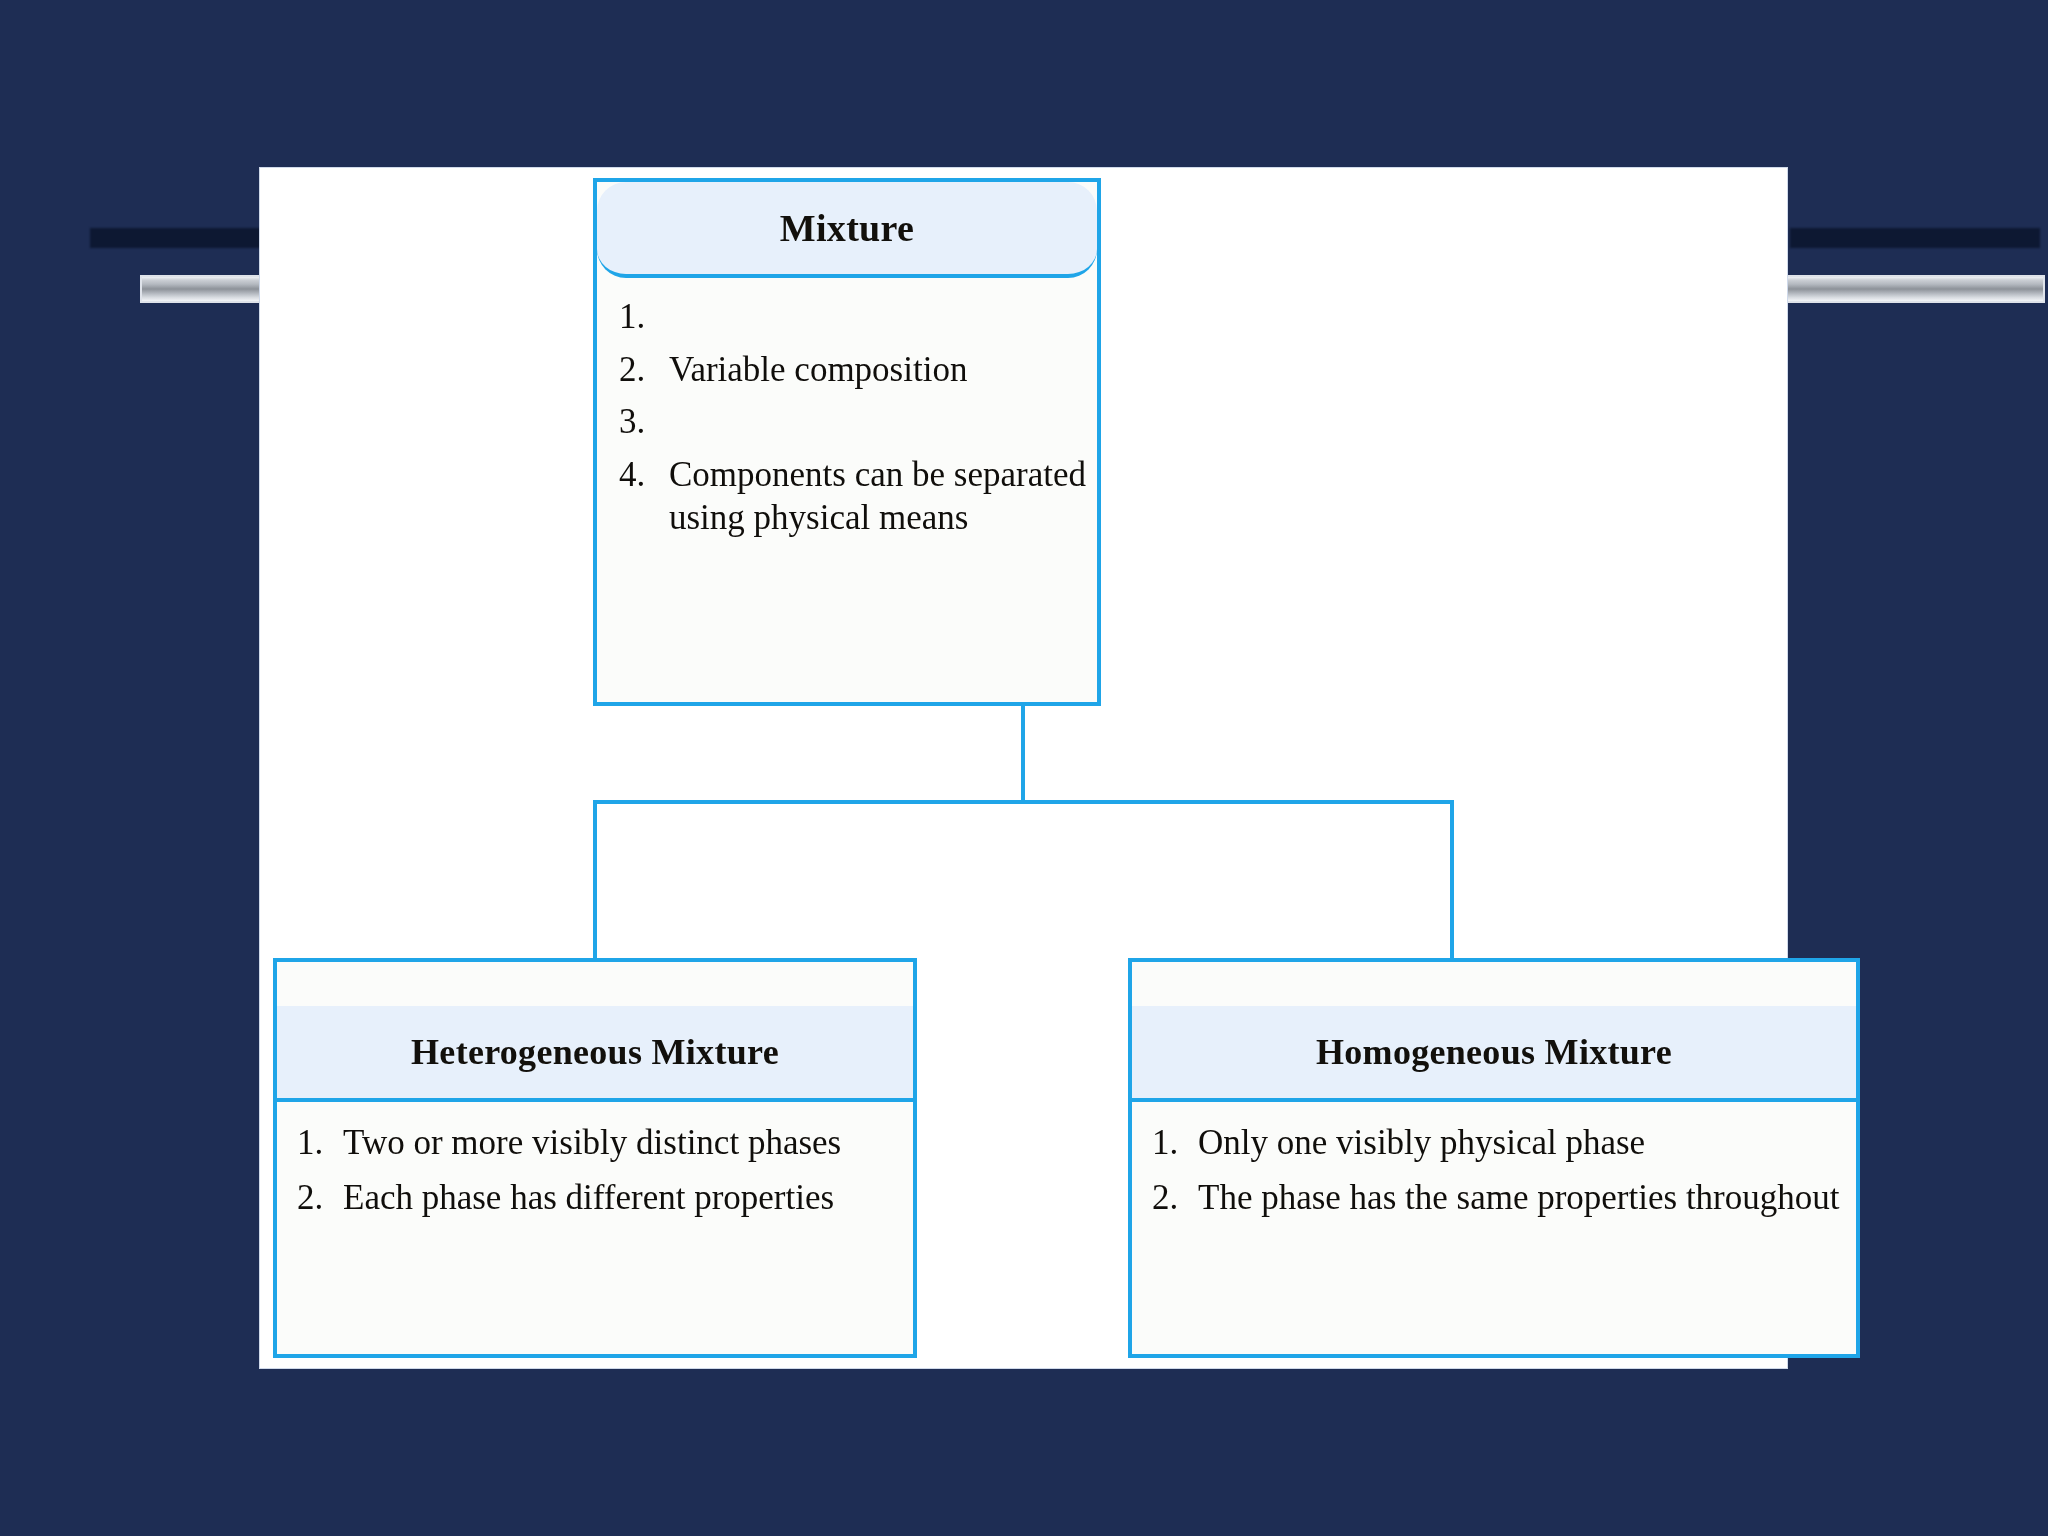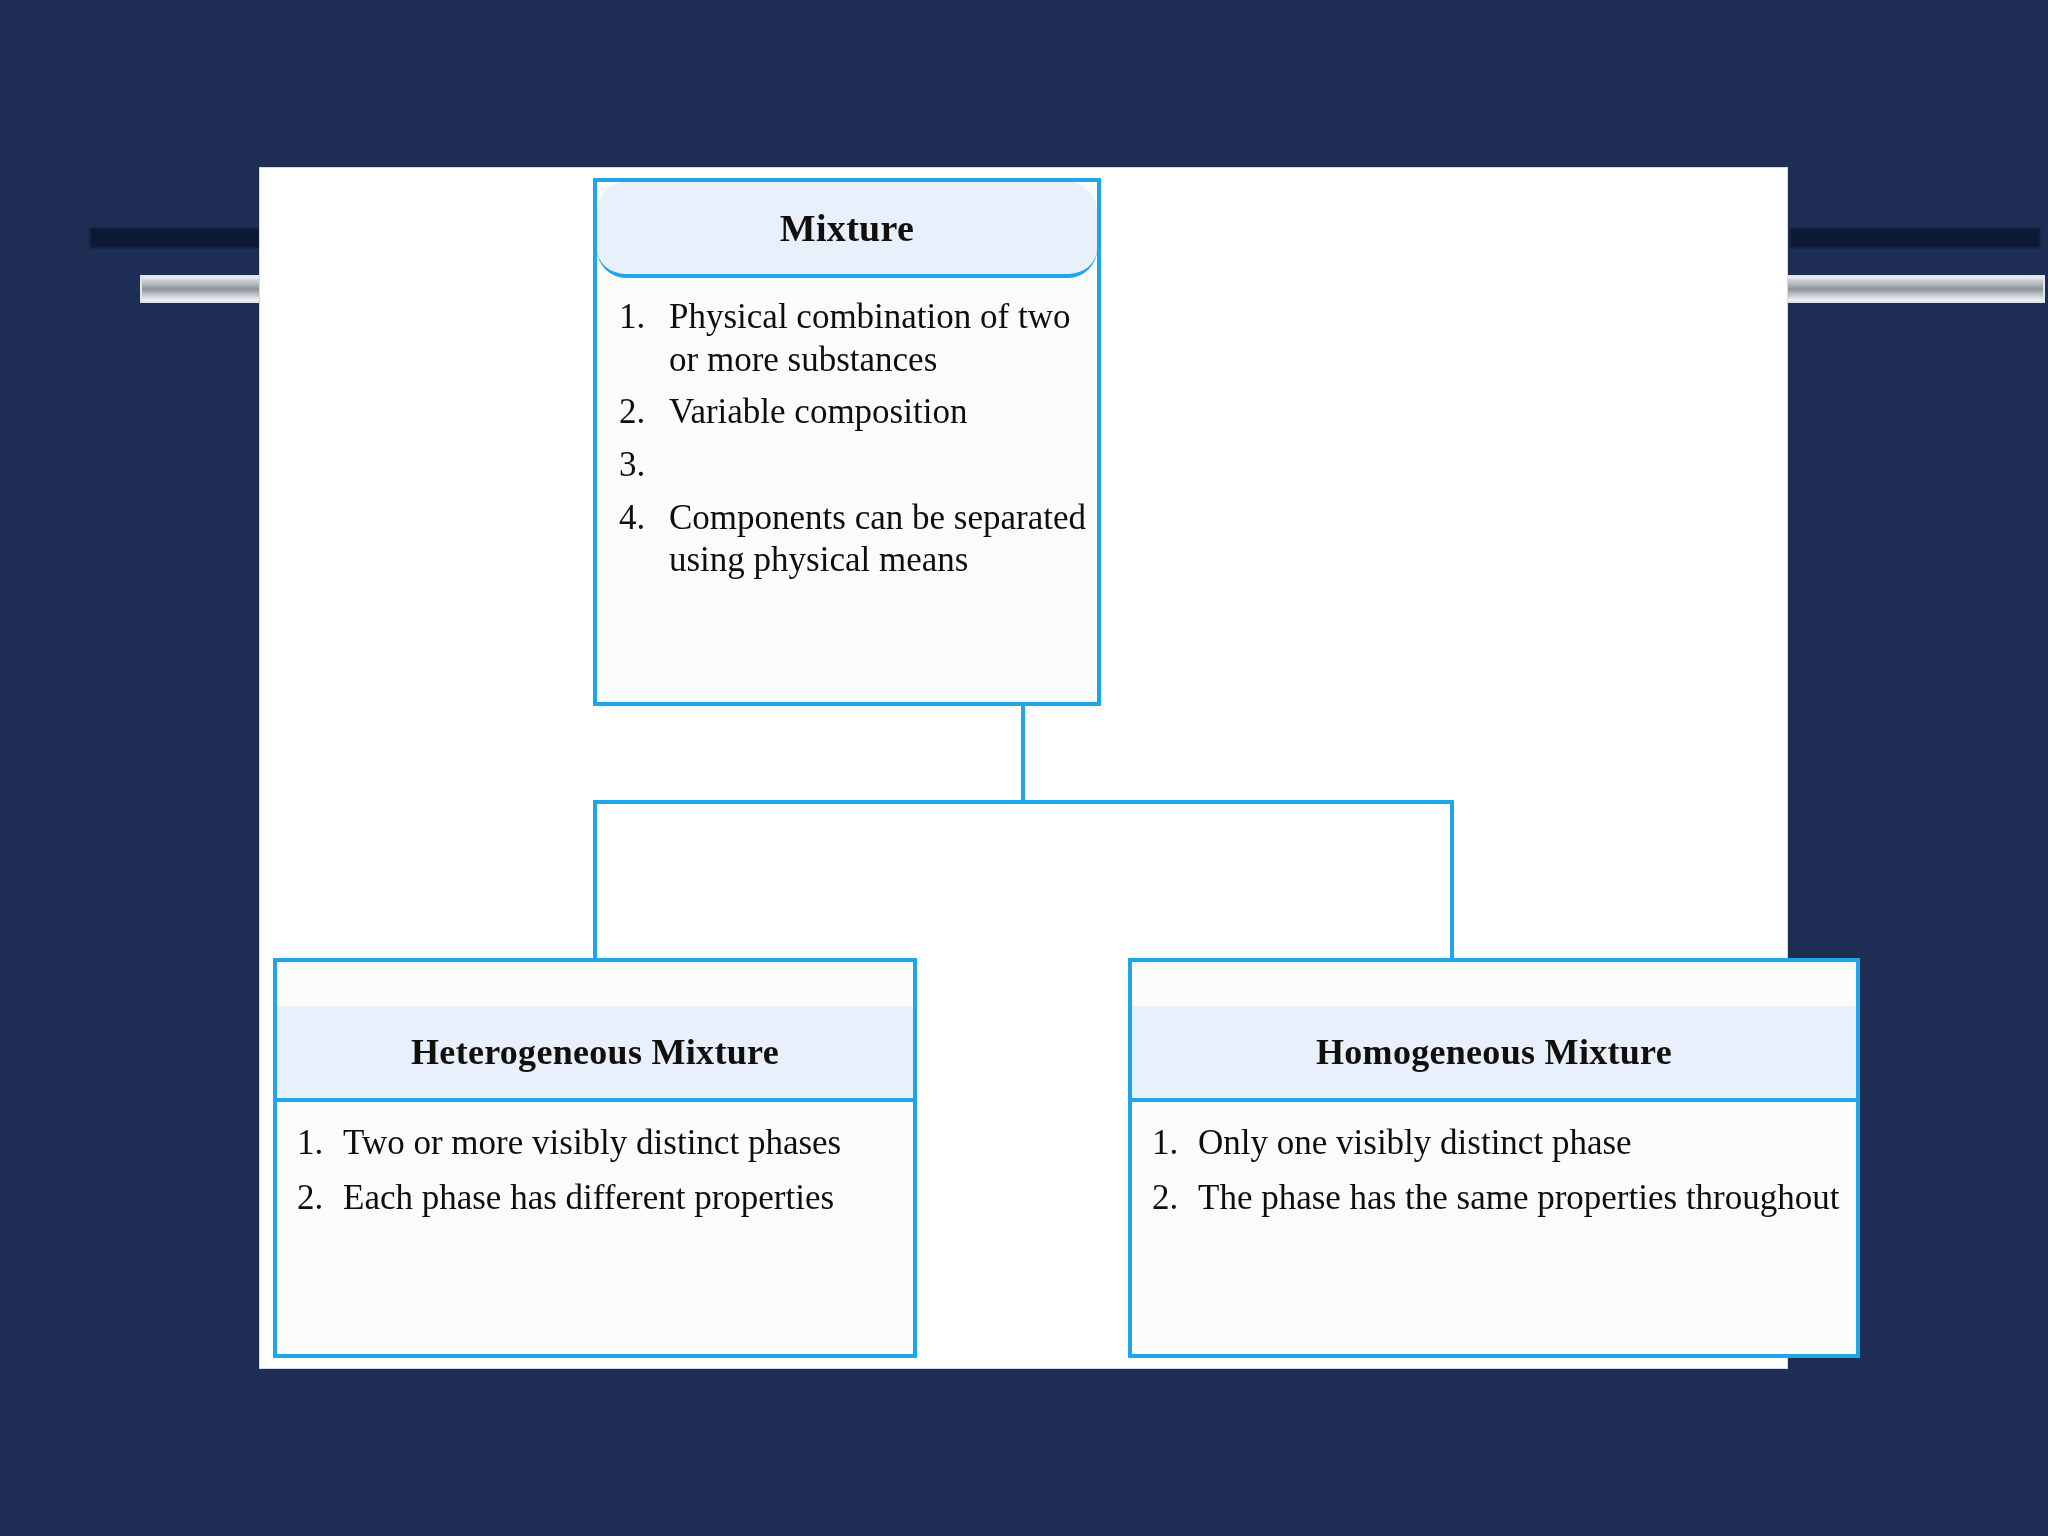--- a/index.html
+++ b/index.html
@@ -130,21 +130,20 @@
   <div class="connector conn-crossbar"></div>
   <div class="connector conn-drop-left"></div>
   <div class="connector conn-drop-right"></div>
 
   <div class="node" id="node-mixture">
     <div class="node-header">Mixture</div>
     <div class="node-body">
       <ol class="facts">
         <li>
           <span class="num">1.</span>
-          <span class="txt">Physical combination of two or more substances</span>
         </li>
         <li>
           <span class="num">2.</span>
           <span class="txt">Variable composition</span>
         </li>
         <li>
           <span class="num">3.</span>
         </li>
         <li>
           <span class="num">4.</span>
@@ -169,21 +168,21 @@
       </ol>
     </div>
   </div>
 
   <div class="node child" id="node-homogeneous">
     <div class="node-header">Homogeneous Mixture</div>
     <div class="node-body">
       <ol class="facts">
         <li>
           <span class="num">1.</span>
-          <span class="txt">Only one visibly distinct phase</span>
+          <span class="txt">Only one visibly physical phase</span>
         </li>
         <li>
           <span class="num">2.</span>
           <span class="txt">The phase has the same properties throughout</span>
         </li>
       </ol>
     </div>
   </div>
 
 </div>

